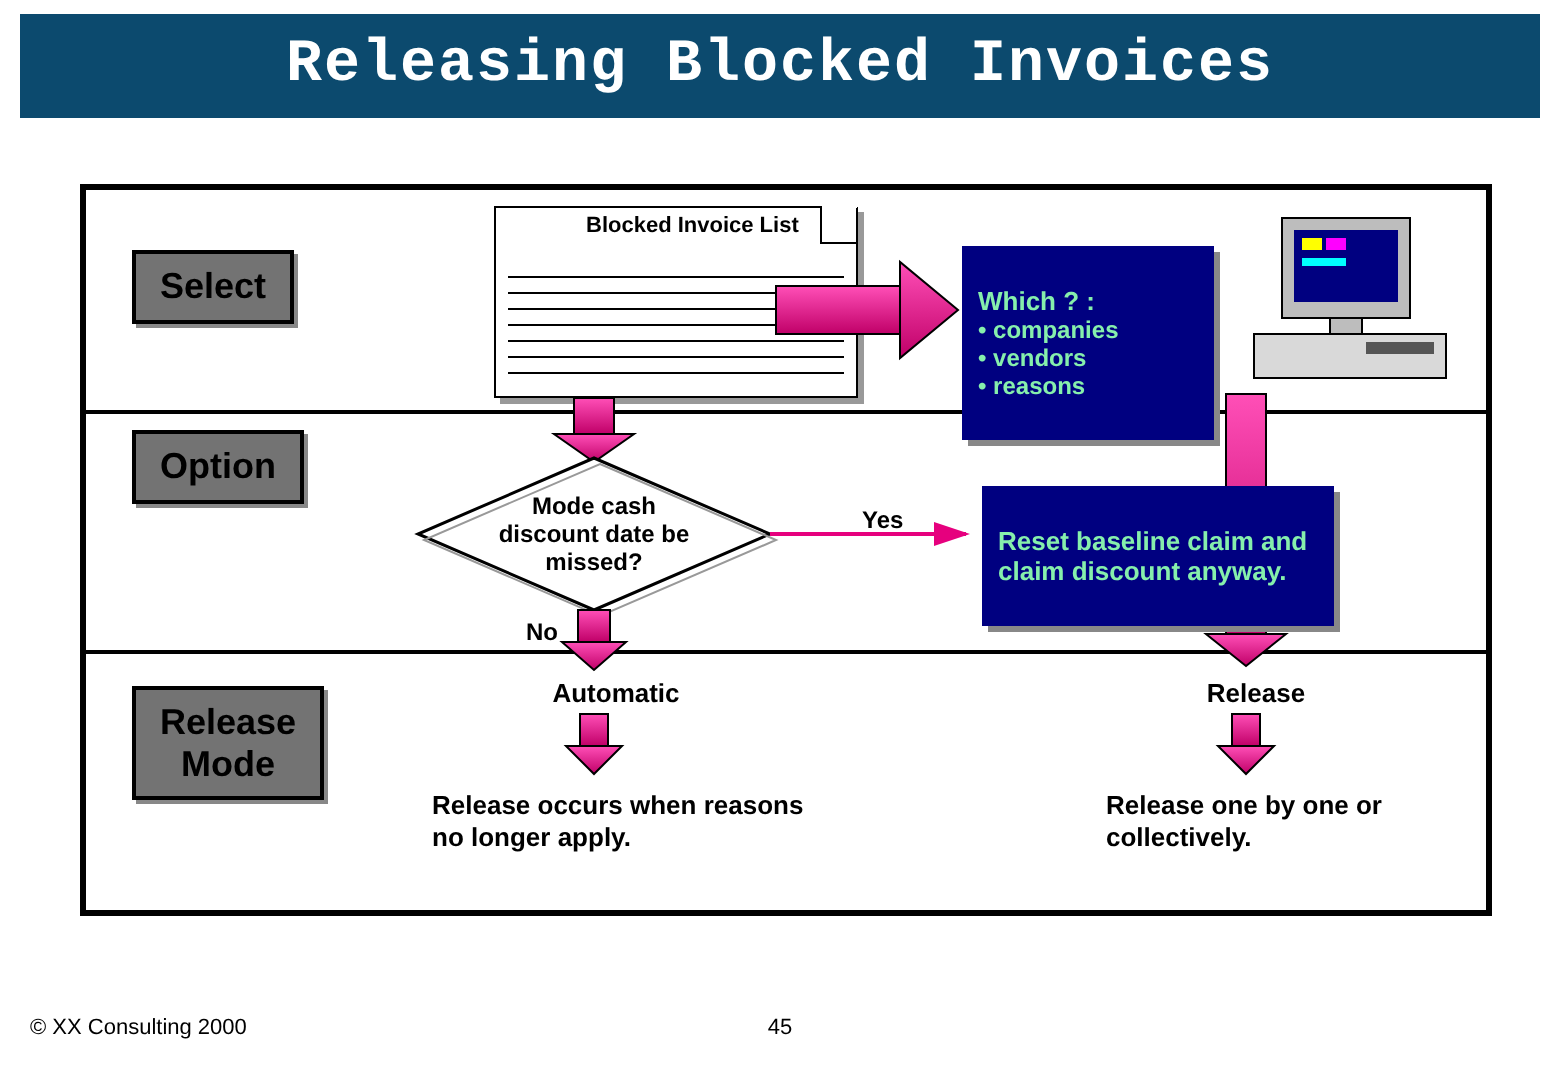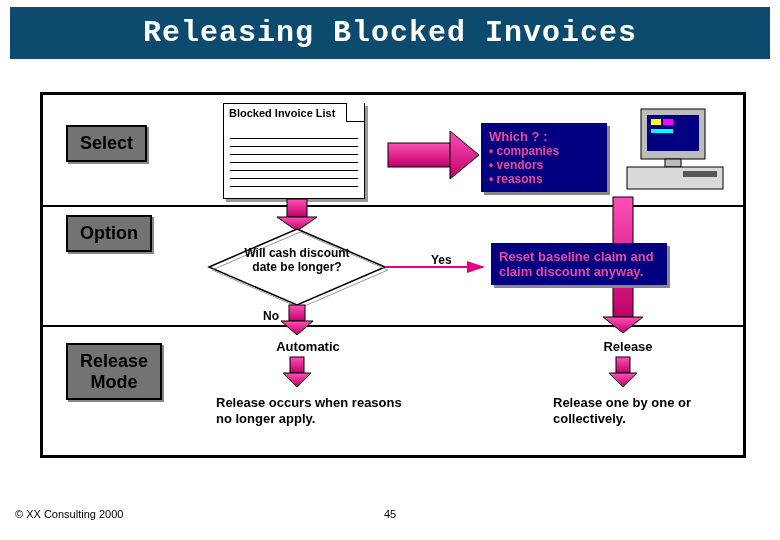--- a/index.html
+++ b/index.html
@@ -66,24 +66,24 @@
     border-bottom:1px solid #000;
     border-left:1px solid #000;
   }
   .doc .doc-title { font-size: 11px; font-weight: bold; padding: 3px 5px 0 5px; line-height:1.1;}
   .doc .doc-lines { position:absolute; left:6px; right:6px; top:34px; }
   .doc .doc-lines div { border-top:1px solid #000; height:7px; }
 
   .blue-box {
     position: absolute;
     background: #000080;
-    color:#ec4899;
+    color:#86efac;
     font-size: 13px;
     font-weight: bold;
-    padding: 6px 8px;
+    padding: 20px 8px;
     box-shadow: 3px 3px 0 #888;
   }
   .blue-box .sub { font-weight: bold; font-size:12px; }
 
   .decision-label {
     position:absolute;
     font-size:12px;
     font-weight:bold;
     text-align:center;
     width:110px;
@@ -133,21 +133,21 @@
 <div class="diagram">
 
   <div class="divider" style="top:110px;"></div>
   <div class="divider" style="top:230px;"></div>
 
   <div class="section-label" style="top:30px; left:23px;">Select</div>
   <div class="section-label" style="top:248px; left:23px; white-space:pre-line; line-height:1.15;">Release
 Mode</div>
   <div class="section-label" style="top:120px; left:23px;">Option</div>
 
-  <div class="doc" style="top:8px; left:180px;">
+  <div class="doc" style="top:8px; left:204px;padding-left:40px;">
     <div class="doc-title">Blocked Invoice List</div>
     <div class="doc-lines">
       <div></div>
         <div></div>
         <div></div>
         <div></div>
         <div></div>
         <div></div>
         <div></div>
     </div>
@@ -211,21 +211,21 @@
     <g>
       <rect x="247" y="262" width="14" height="16" fill="url(#magG)" stroke="#000"></rect>
       <polygon points="240,278 268,278 254,292" fill="url(#magG)" stroke="#000"></polygon>
     </g>
     <g>
       <rect x="573" y="262" width="14" height="16" fill="url(#magG)" stroke="#000"></rect>
       <polygon points="566,278 594,278 580,292" fill="url(#magG)" stroke="#000"></polygon>
     </g>
   </svg>
 
-  <div class="decision-label" style="top:152px; left:199px;">Will cash discount date be longer?</div>
+  <div class="decision-label" style="top:152px; left:199px;">Mode cash discount date be missed?</div>
   <div class="small-text" style="top:158px; left:388px;">Yes</div>
   <div class="small-text" style="top:214px; left:220px;">No</div>
 
   <div class="blue-box" style="top:148px; left:448px; width:160px; font-weight:bold; font-size:13px;">Reset baseline claim and claim discount anyway.</div>
 
   <div class="mode-head" style="top:244px; left:220px; width:90px;">Automatic</div>
   <div class="mode-head" style="top:244px; left:545px; width:80px;">Release</div>
 
   <div class="mode-note" style="top:300px; left:173px;">Release occurs when reasons no longer apply.</div>
   <div class="mode-note" style="top:300px; left:510px; width:170px;">Release one by one or collectively.</div>

